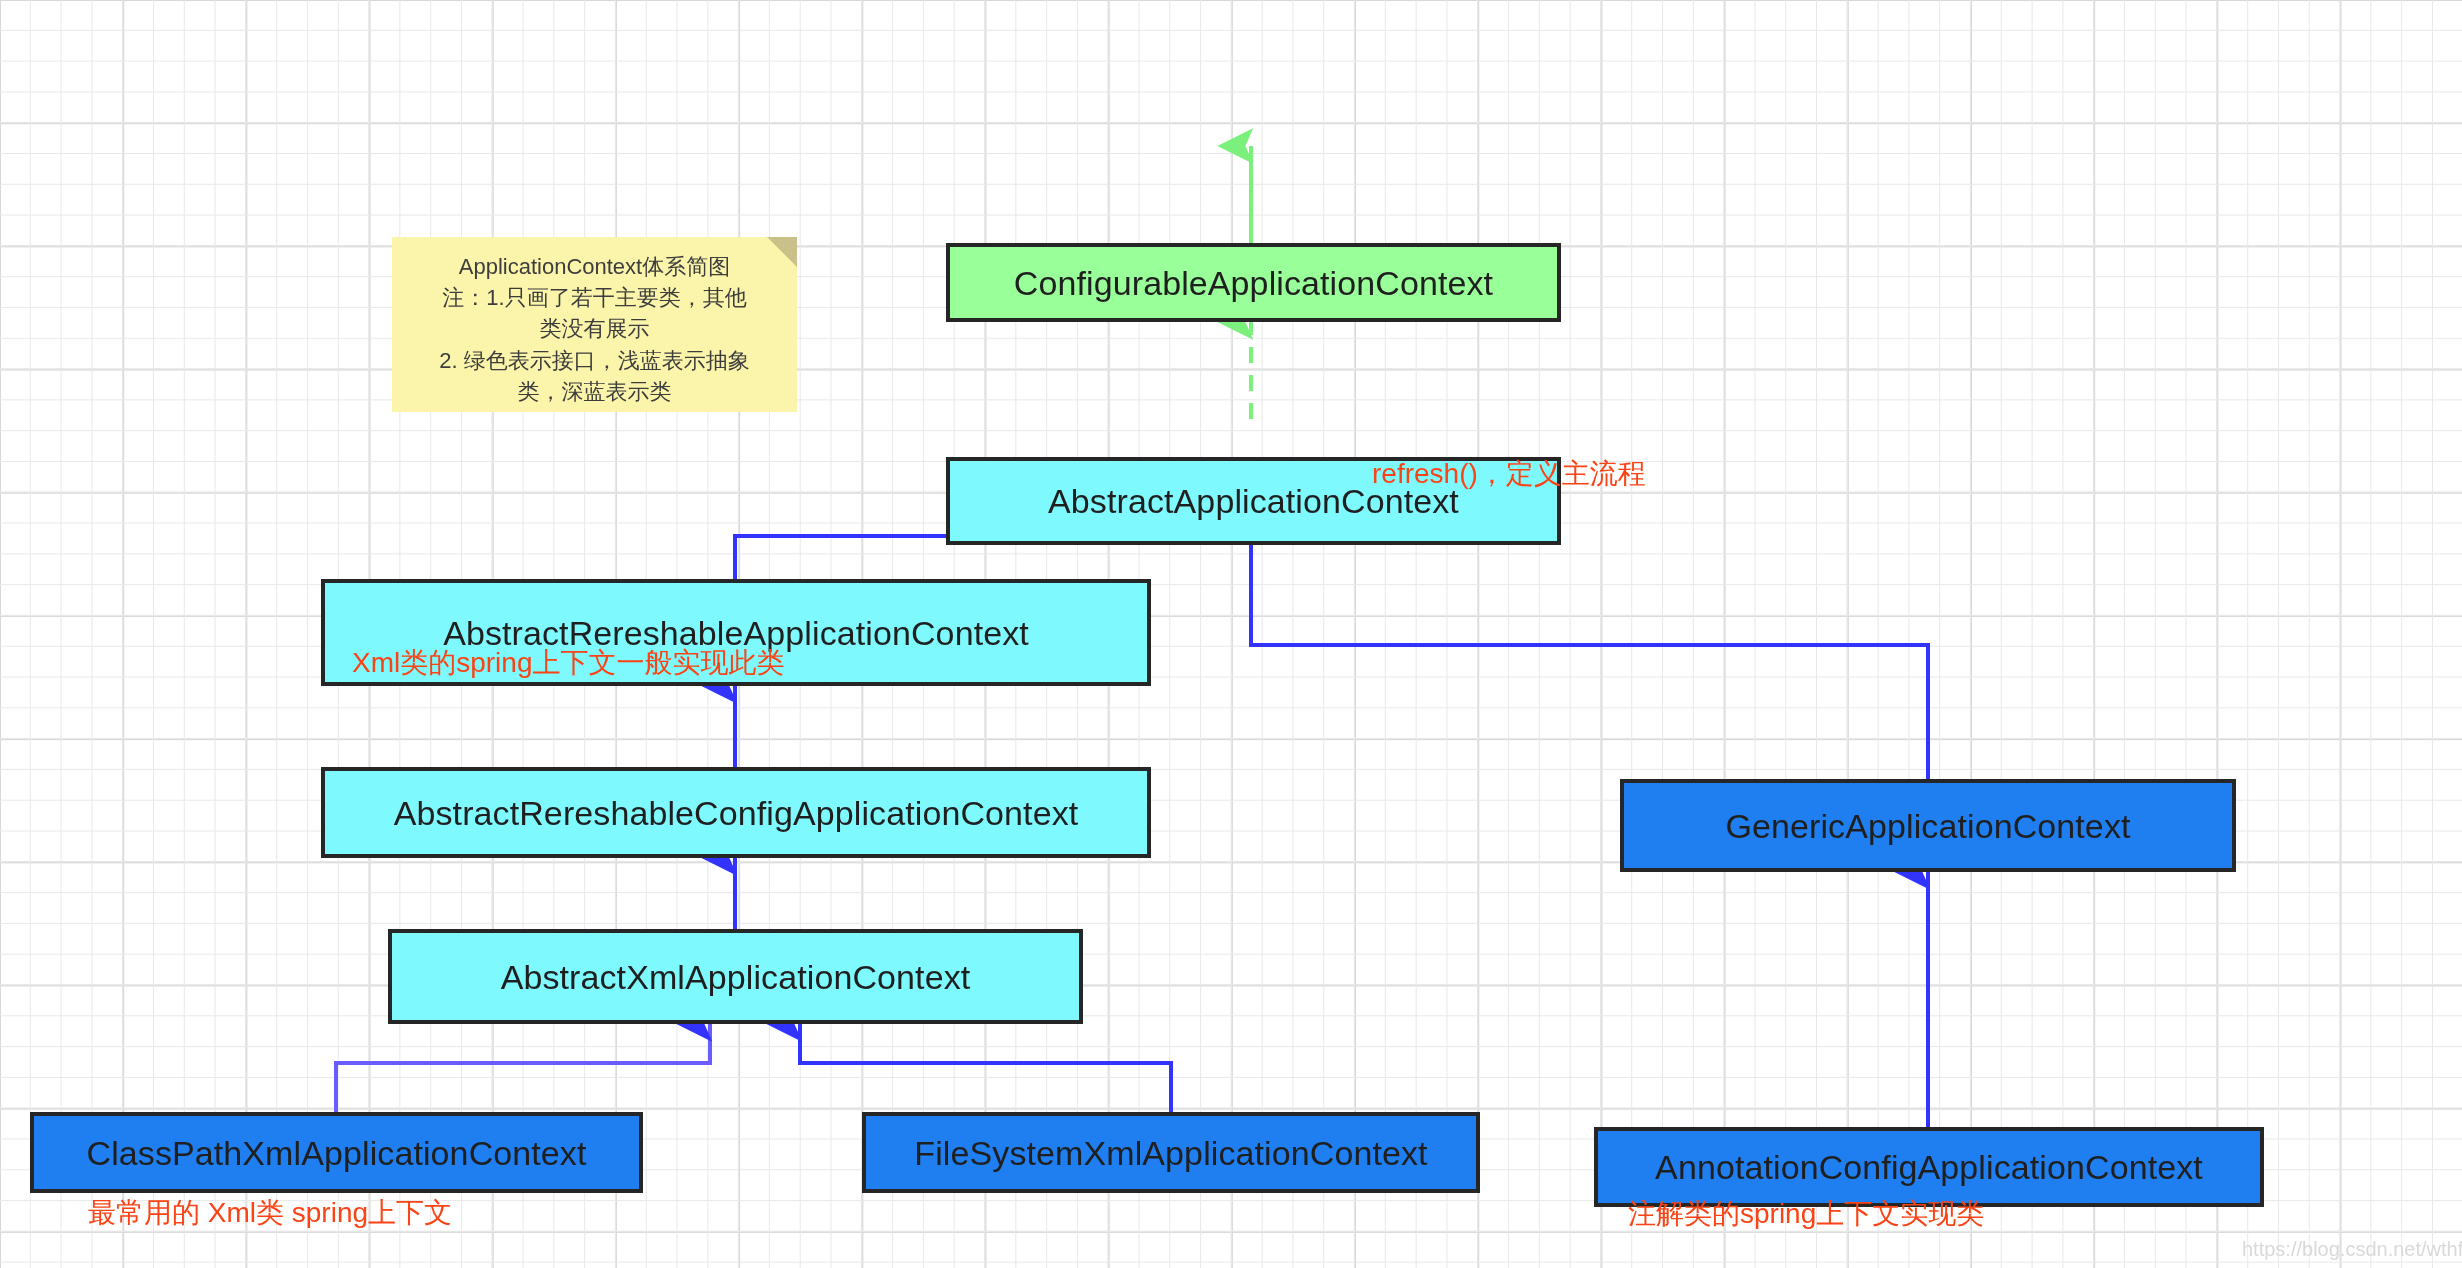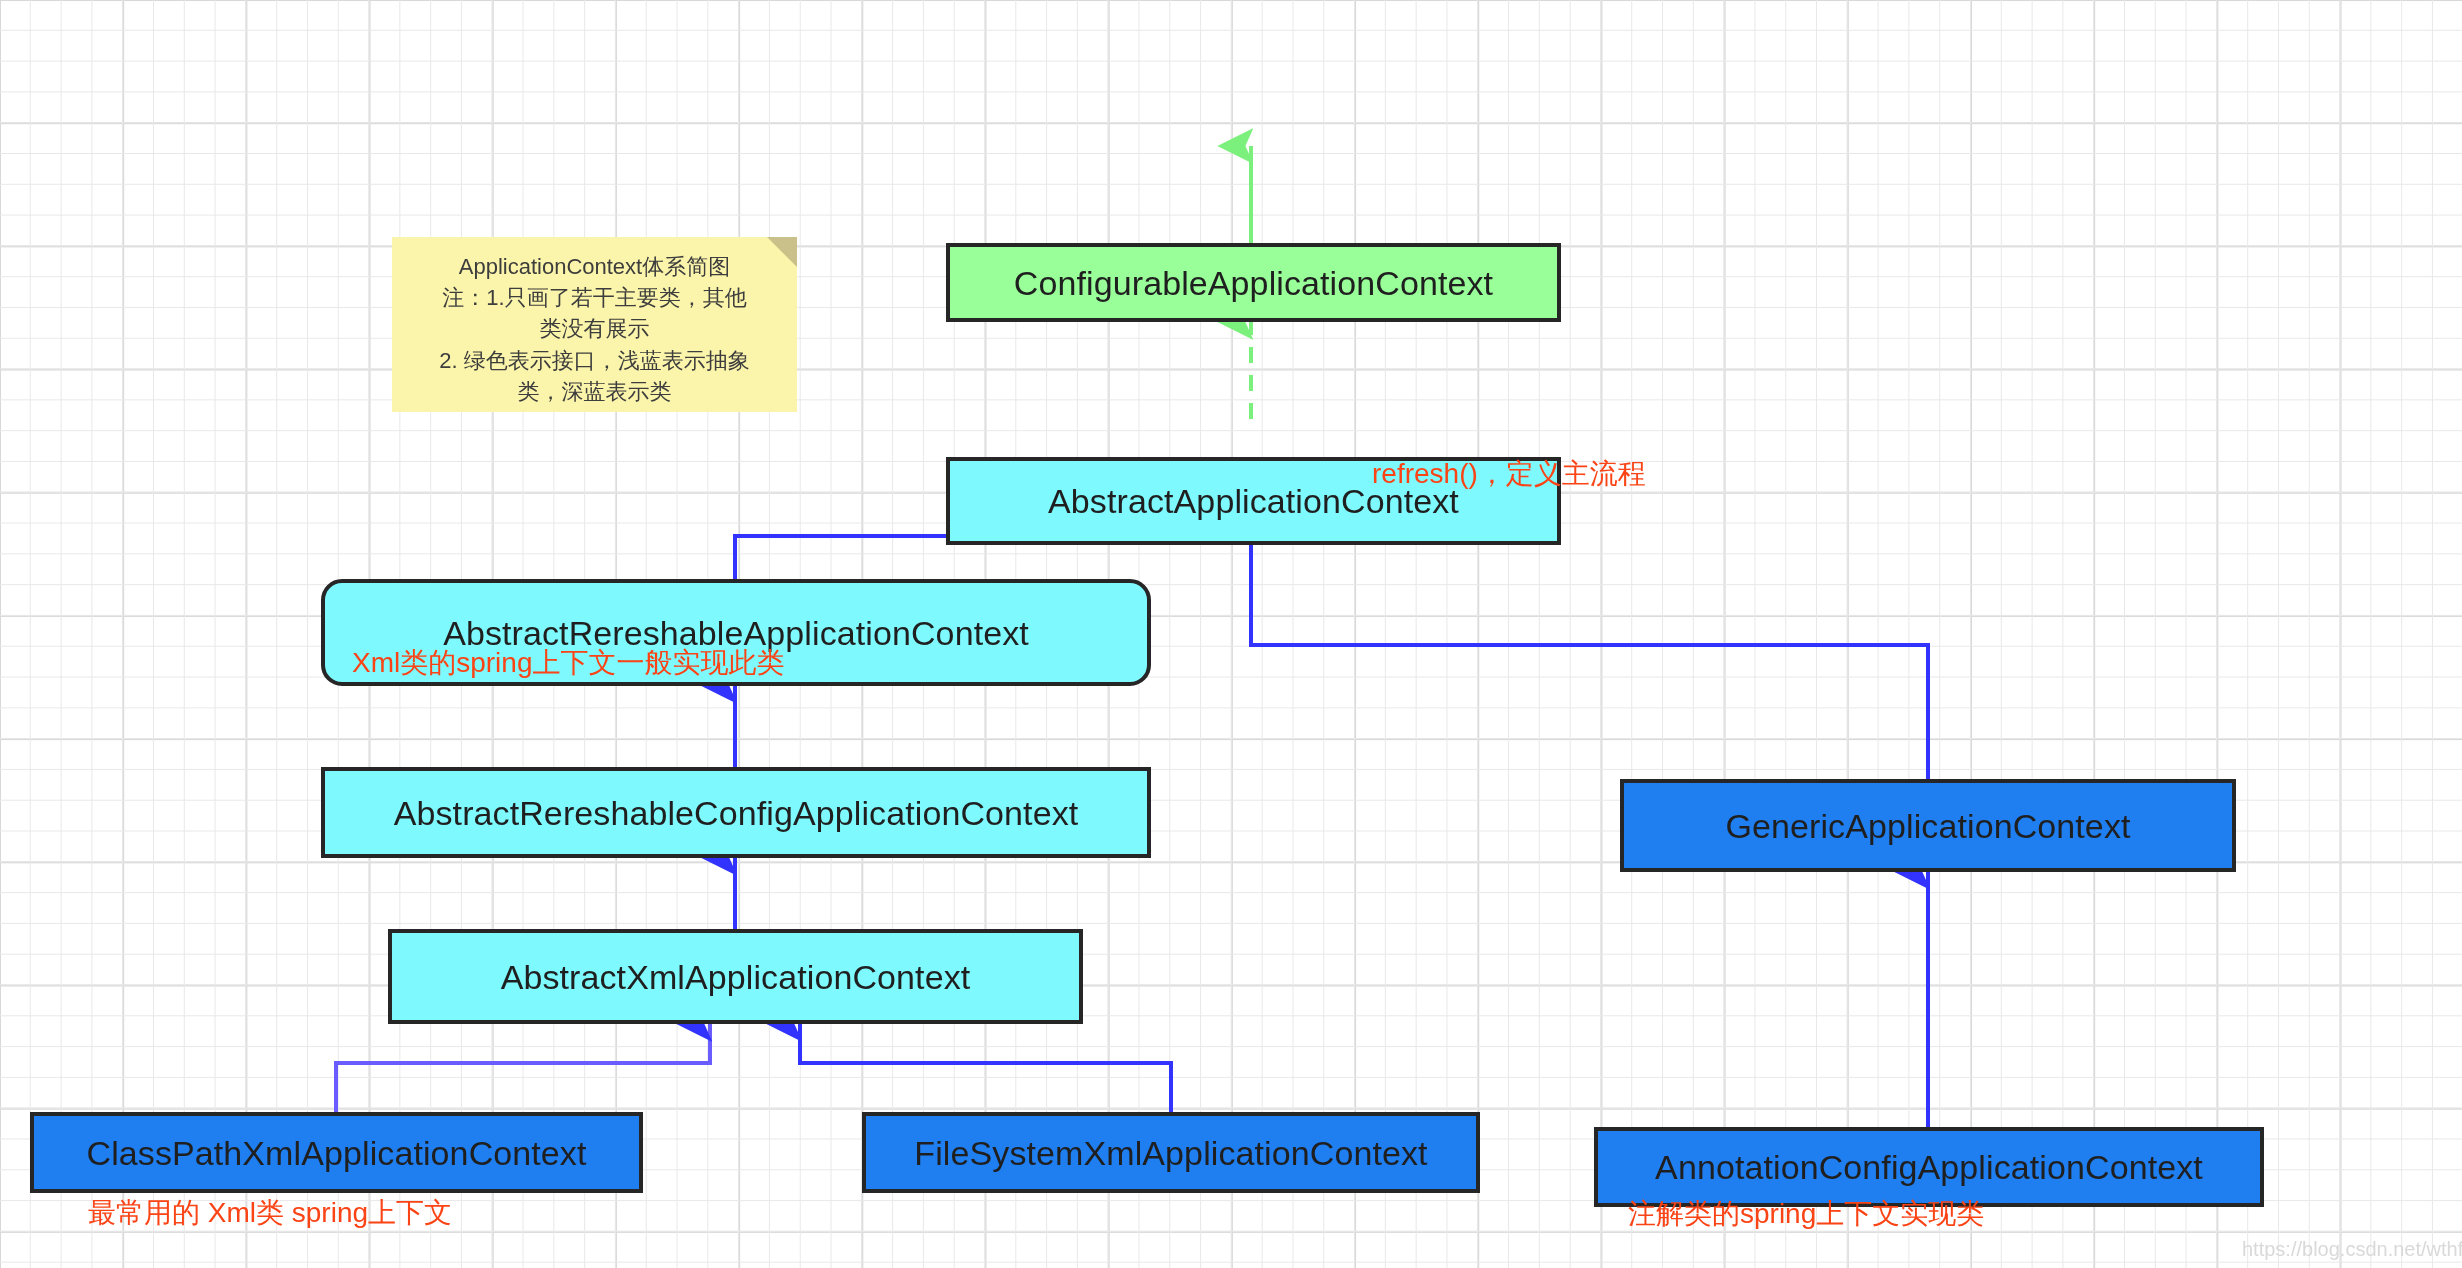--- a/index.html
+++ b/index.html
@@ -158,21 +158,21 @@
     <span class="nline">类没有展示</span>
     <span class="nline">2. 绿色表示接口，浅蓝表示抽象</span>
     <span class="nline">类，深蓝表示类</span>
   </div>
 
 
   <div class="node iface" style="left:946px; top:243px; width:615px; height:79px;">ConfigurableApplicationContext</div>
 
   <div class="node abs" style="left:946px; top:412px; width:615px; height:88px;margin-top:45px;">AbstractApplicationContext</div>
 
-  <div class="node abs" style="left:321px; top:579px; width:830px; height:107px;border-radius:21px;">AbstractRereshableApplicationContext</div>
+  <div class="node abs" style="left:321px; top:579px; width:830px; height:107px;">AbstractRereshableApplicationContext</div>
 
   <div class="node abs" style="left:321px; top:767px; width:830px; height:91px;">AbstractRereshableConfigApplicationContext</div>
 
   <div class="node abs" style="left:388px; top:929px; width:695px; height:95px;">AbstractXmlApplicationContext</div>
 
   <div class="node cls" style="left:862px; top:1112px; width:618px; height:81px;">FileSystemXmlApplicationContext</div>
 
   <div class="node cls" style="left:30px; top:1112px; width:613px; height:81px;">ClassPathXmlApplicationContext</div>
 
   <div class="node cls" style="left:1620px; top:779px; width:616px; height:93px;">GenericApplicationContext</div>

